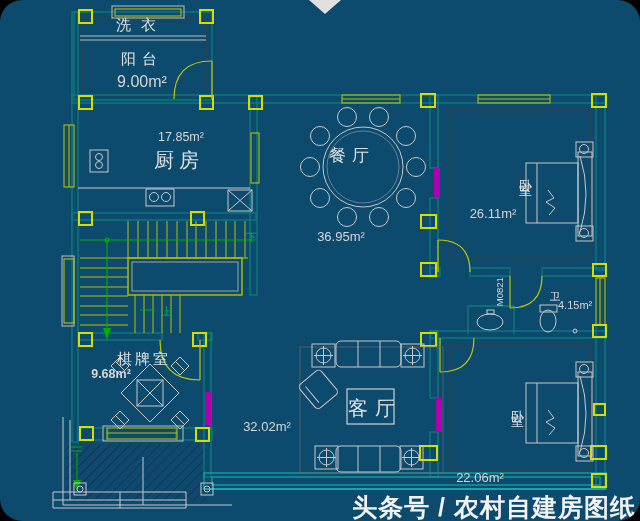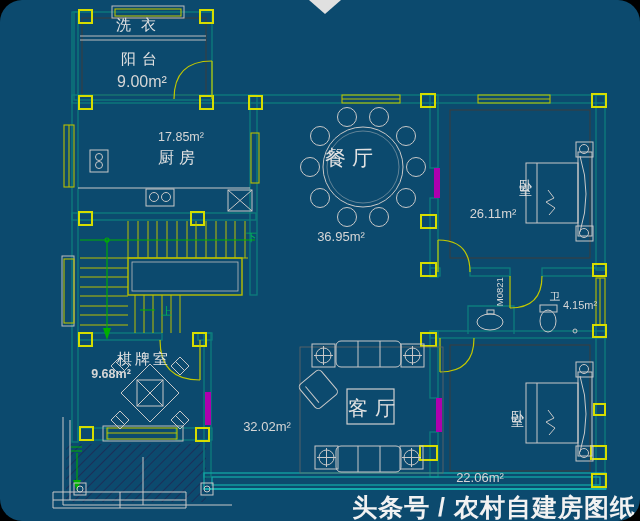--- a/index.html
+++ b/index.html
@@ -301,31 +301,31 @@
   <g>
     <polygon points="309,0 341,0 325,14" fill="#e0e0e0"></polygon>
   </g>
 </svg>
 
 <div class="lbl" style="left:105px;top:17px;width:72px;font-size:15px;letter-spacing:10px;">洗衣</div>
 <div class="lbl" style="left:106px;top:51px;width:72px;font-size:15px;letter-spacing:6px;">阳台</div>
 <div class="lbl area" style="left:104px;top:74px;width:76px;font-size:16px;">9.00m²</div>
 
 <div class="lbl area" style="left:145px;top:131px;width:72px;font-size:12.5px;">17.85m²</div>
-<div class="lbl" style="left:141px;top:150px;width:76px;font-size:16px;letter-spacing:5px;">厨房</div>
-
-<div class="lbl" style="left:314px;top:147px;width:76px;font-size:21px;letter-spacing:6px;">餐厅</div>
+<div class="lbl" style="left:141px;top:150px;width:76px;font-size:20px;letter-spacing:5px;">厨房</div>
+
+<div class="lbl" style="left:314px;top:147px;width:76px;font-size:17px;letter-spacing:6px;">餐厅</div>
 <div class="lbl area" style="left:303px;top:230px;width:76px;font-size:13px;">36.95m²</div>
 
 <div class="lbl vert" style="left:519px;top:169px;font-size:13px;">卧室</div>
 <div class="lbl area" style="left:455px;top:207px;width:76px;font-size:13px;">26.11m²</div>
 
 <div class="lbl rot90" style="left:480px;top:287px;width:40px;font-size:9.5px;color:#d8d8d8;">M0821</div>
 <div class="lbl" style="left:547px;top:291px;width:16px;font-size:10.5px;">卫</div>
-<div class="lbl area" style="left:558px;top:300px;width:44px;font-size:11px;text-align:center;">4.15m²</div>
+<div class="lbl area" style="left:558px;top:300px;width:44px;font-size:11px;text-align:left;">4.15m²</div>
 
 <div class="lbl" style="left:105px;top:351px;width:78px;font-size:15px;letter-spacing:3px;">棋牌室</div>
 <div class="lbl area" style="left:85px;top:368px;width:52px;font-size:12.5px;font-weight:bold;">9.68m²</div>
 
 <div class="lbl" style="left:348px;top:398px;width:46px;font-size:20px;letter-spacing:7px;">客厅</div>
 <div class="lbl area" style="left:228px;top:420px;width:78px;font-size:13px;">32.02m²</div>
 
 <div class="lbl vert" style="left:511px;top:400px;font-size:13px;">卧室</div>
 <div class="lbl area" style="left:442px;top:428px;width:76px;font-size:13px;margin-top:43px;">22.06m²</div>
 

